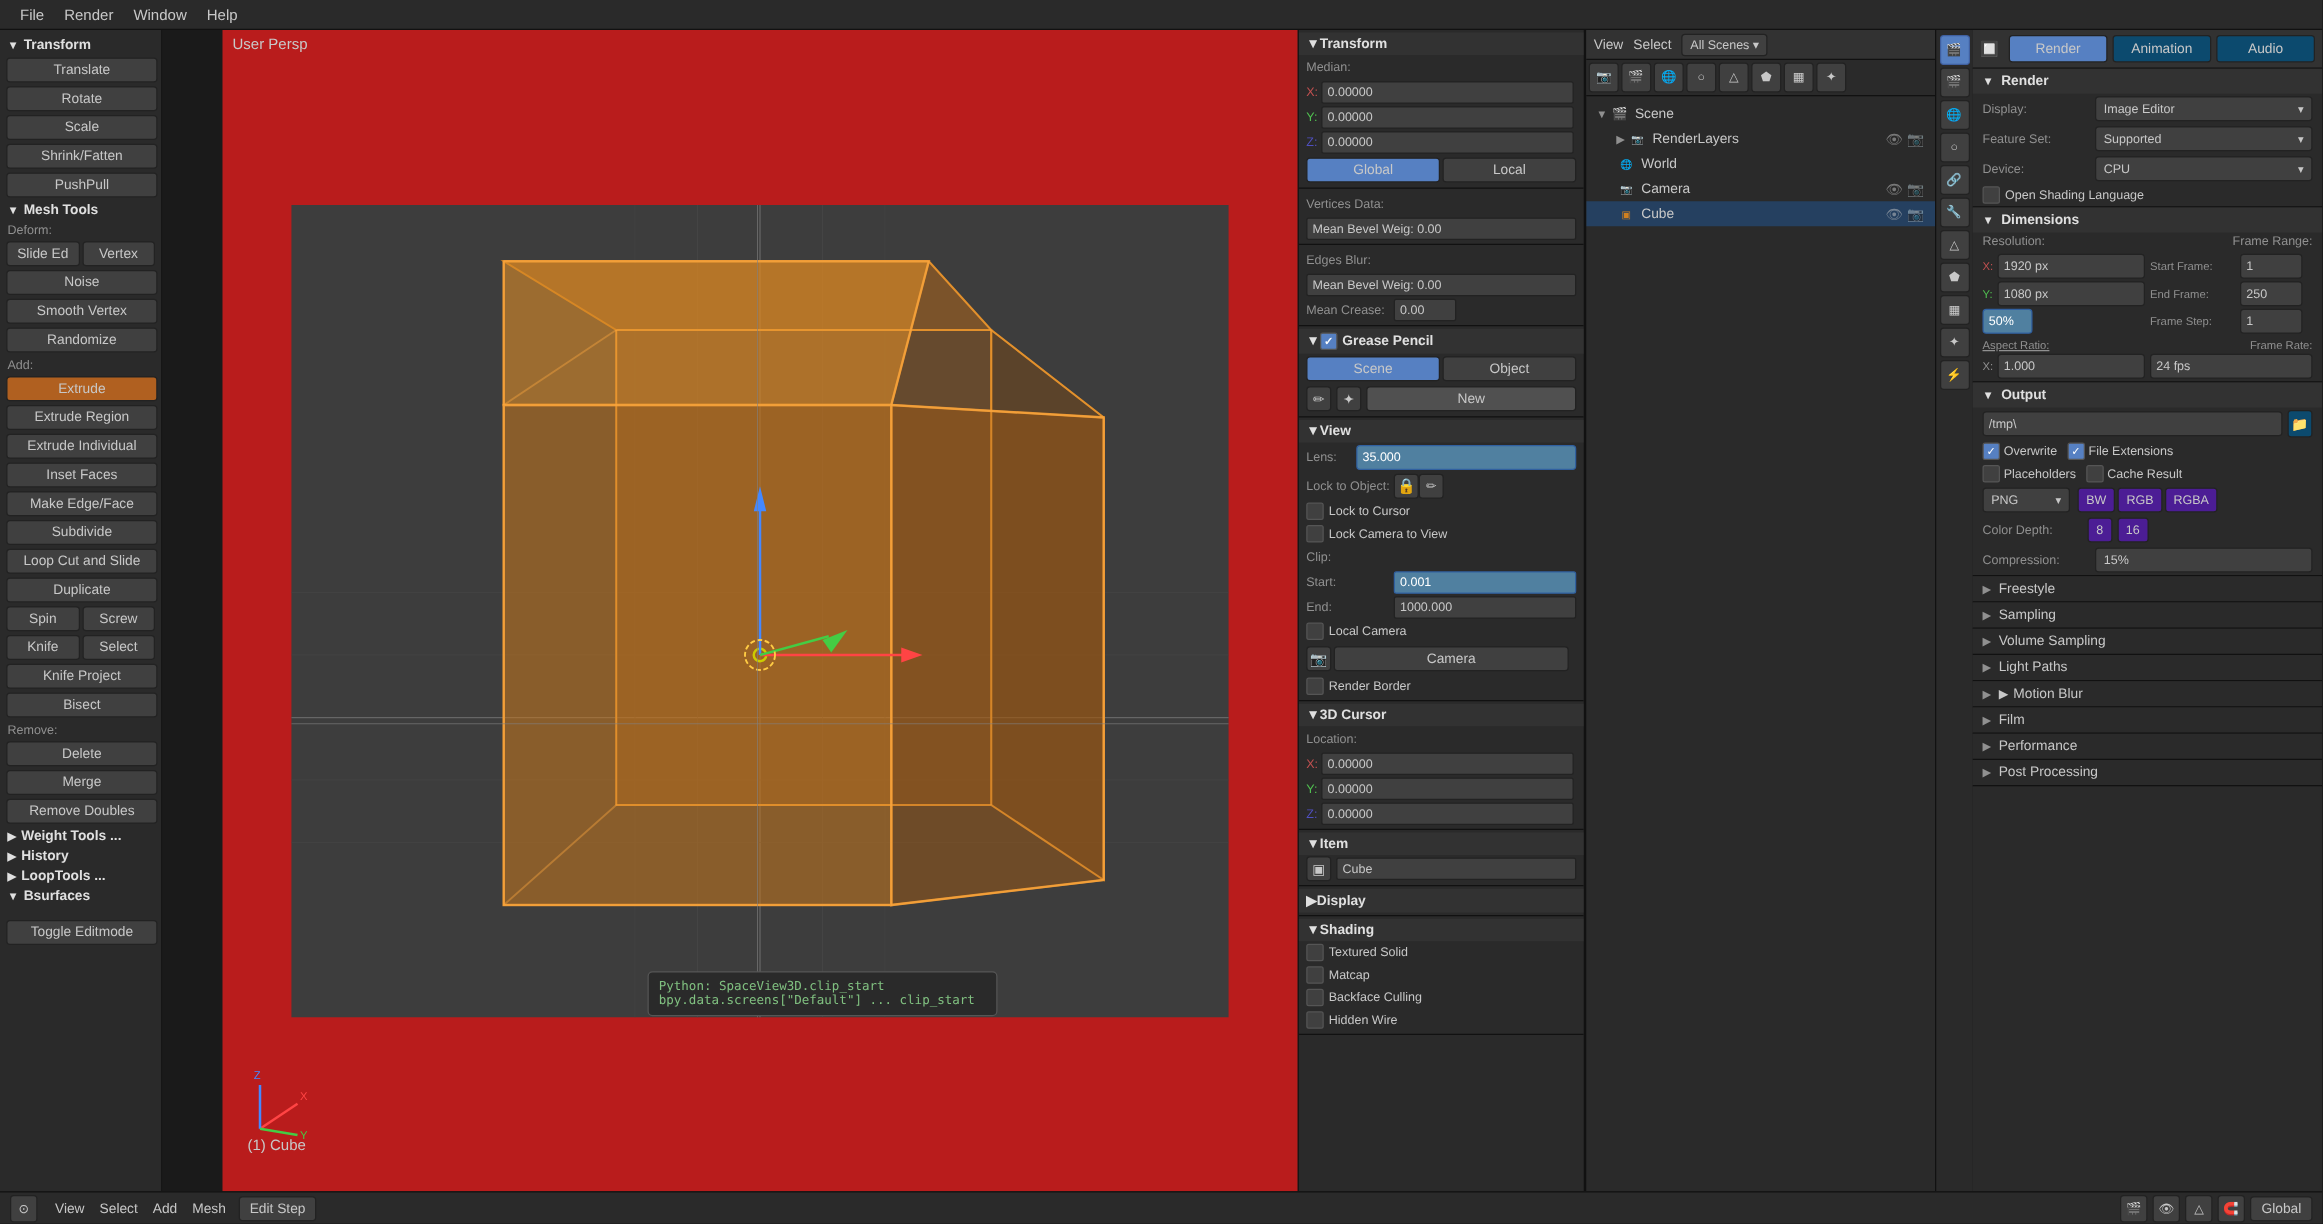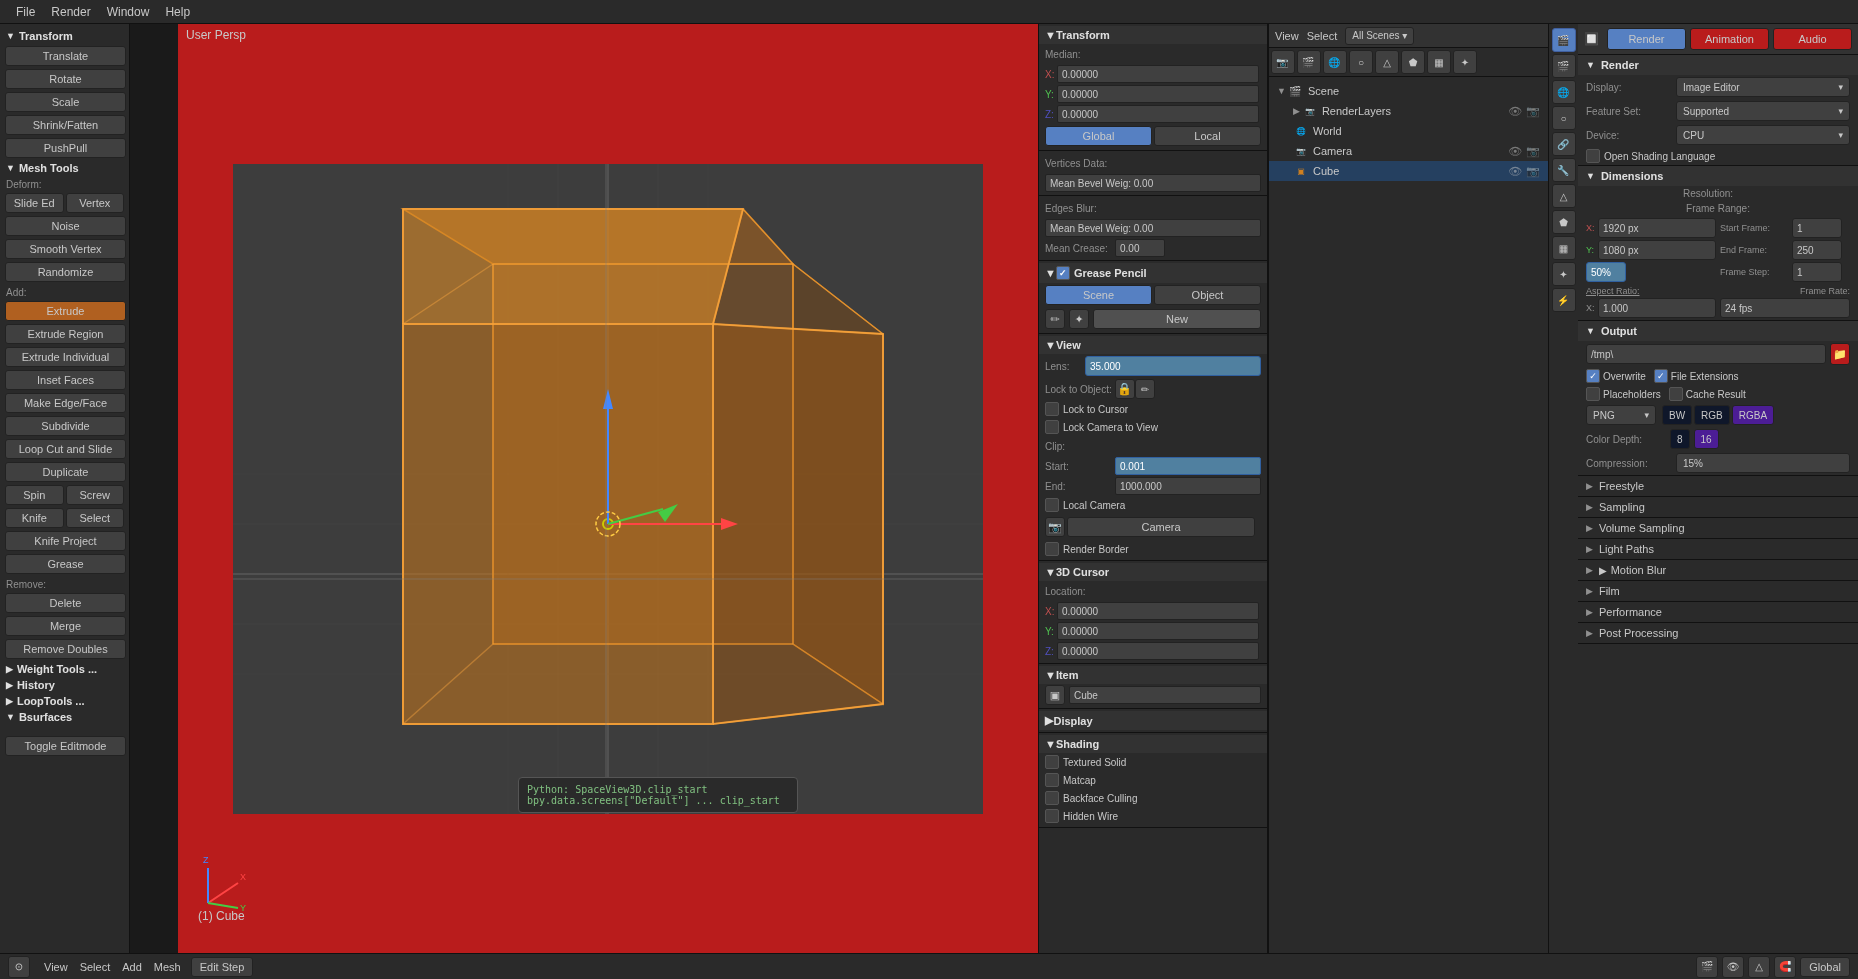--- a/index.html
+++ b/index.html
@@ -443,41 +443,40 @@
       align-items: center;
       justify-content: space-between;
     }
     .render-btn-row {
       display: flex;
       align-items: center;
       padding: 4px 8px;
       gap: 4px;
     }
     .render-btn {
-      background: #b91c1c;
+      background: #0c4a6e;
       border: 1px solid #222;
       color: #c8c8c8;
       border-radius: 3px;
       padding: 3px 10px;
       cursor: pointer;
       font-size: 11px;
       height: 22px;
       display: flex;
       align-items: center;
       justify-content: center;
     }
     .render-btn.active { background: #5680c2; }
     .render-btn.full { flex: 1; }
 
     .res-row {
       display: flex;
       align-items: center;
       padding: 2px 8px;
       gap: 4px;
-      flex-direction: column;
     }
     .res-input {
       background: #404040;
       border: 1px solid #222;
       color: #c8c8c8;
       border-radius: 3px;
       padding: 1px 4px;
       font-size: 10px;
       width: 60px;
       height: 20px;
@@ -535,21 +534,21 @@
       height: 20px;
     }
 
     .format-row {
       display: flex;
       align-items: center;
       padding: 2px 8px;
       gap: 2px;
     }
     .format-btn {
-      background: #0f172a;
+      background: #4c1d95;
       border: 1px solid #222;
       color: #c8c8c8;
       border-radius: 3px;
       padding: 1px 6px;
       font-size: 10px;
       height: 20px;
       display: flex;
       align-items: center;
       cursor: pointer;
     }
@@ -653,21 +652,21 @@
       <div class="panel-btn">Screw</div>
     </div>
     <div class="panel-row">
       <div class="panel-btn">Knife</div>
       <div class="panel-btn">Select</div>
     </div>
     <div class="panel-row">
       <div class="panel-btn full">Knife Project</div>
     </div>
     <div class="panel-row">
-      <div class="panel-btn full">Grease</div>
+      <div class="panel-btn full">Bisect</div>
     </div>
     <div class="section-label">Remove:</div>
     <div class="panel-row">
       <div class="panel-btn full">Delete</div>
     </div>
     <div class="panel-row">
       <div class="panel-btn full">Merge</div>
     </div>
     <div class="panel-row">
       <div class="panel-btn full">Remove Doubles</div>

